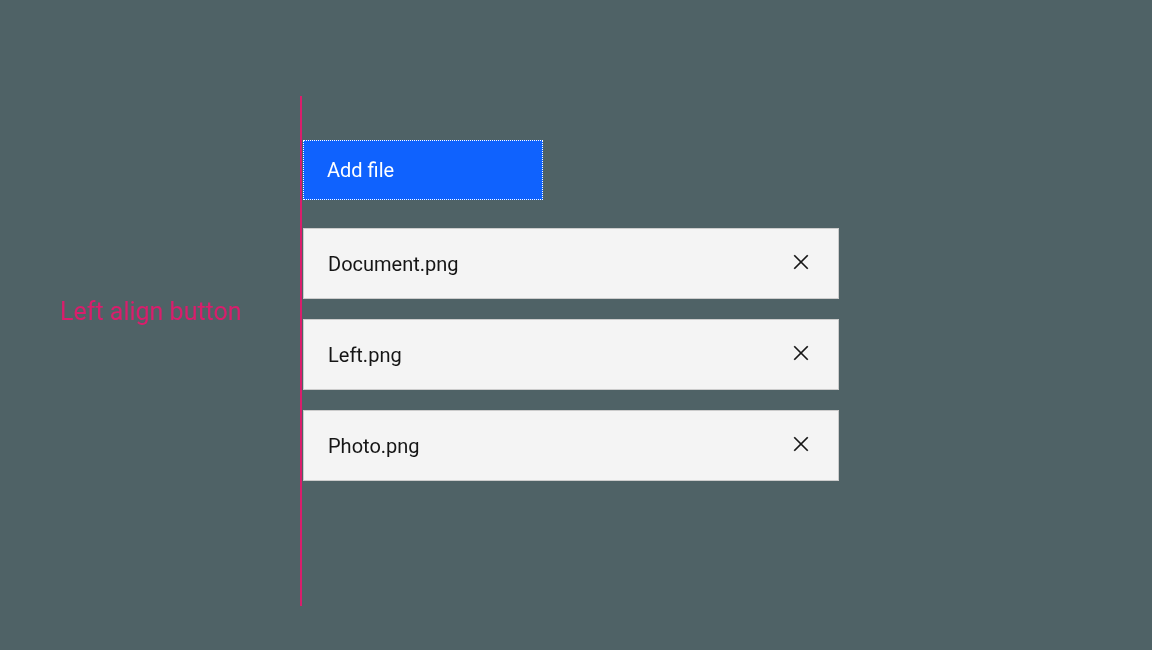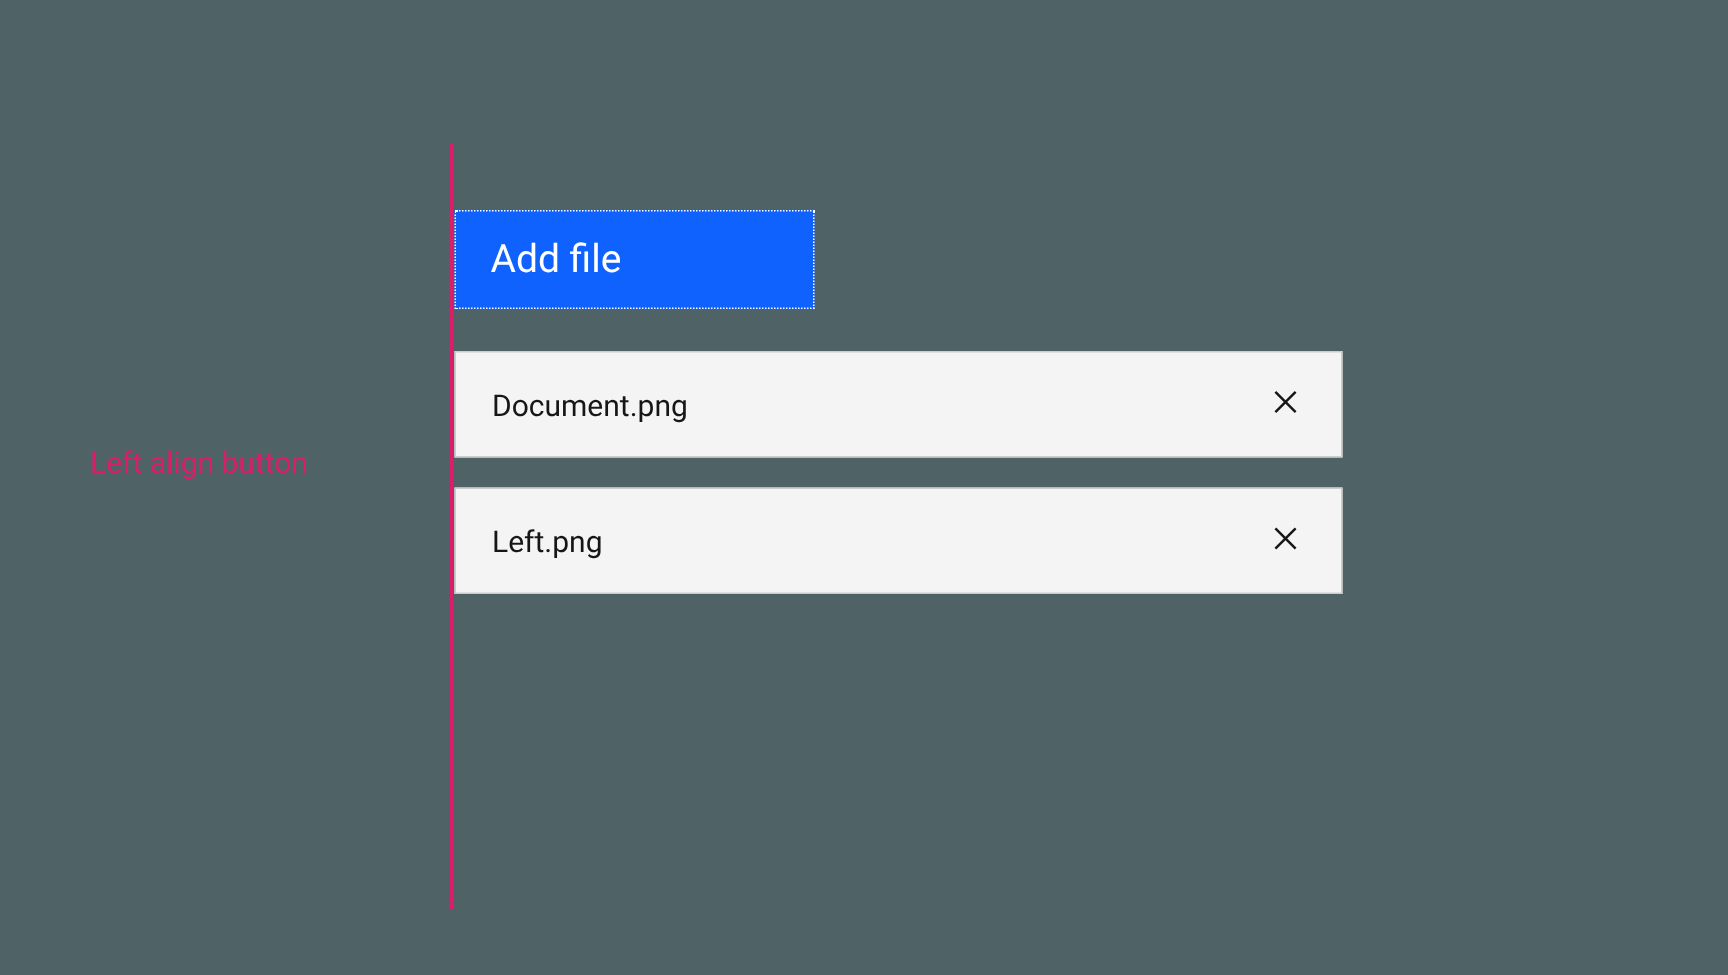--- a/index.html
+++ b/index.html
@@ -12,21 +12,21 @@
       height: 650px;
       background: #4f6266;
       font-family: -apple-system, BlinkMacSystemFont, "Segoe UI", Roboto, Helvetica, Arial, sans-serif;
       position: relative;
     }
     .annotation {
       position: absolute;
       left: 60px;
       top: 293px;
       color: #d91e6c;
-      font-size: 20px;
+      font-size: 25px;
       line-height: 1.5;
       font-weight: 400;
     }
     .guide-line {
       position: absolute;
       left: 300px;
       top: 96px;
       width: 2px;
       height: 510px;
       background: #d91e6c;
@@ -37,37 +37,37 @@
       top: 140px;
       width: 540px;
     }
     .add-file-btn {
       background: #0f62fe;
       color: #ffffff;
       border: none;
       padding: 18px 24px;
       width: 240px;
       text-align: left;
-      font-size: 26px;
+      font-size: 20px;
       font-weight: 400;
       cursor: pointer;
       outline: 1px dotted #ffffff;
       outline-offset: -1px;
       margin-bottom: 28px;
       font-family: inherit;
     }
     .file-item {
       background: #f4f4f4;
       border: 1px solid #cccccc;
       display: flex;
       align-items: center;
       justify-content: space-between;
       padding: 20px 24px;
       margin-bottom: 20px;
-      width: 592px;
+      width: 536px;
     }
     .file-name {
       font-size: 20px;
       color: #161616;
       font-weight: 400;
     }
     .close-btn {
       background: none;
       border: none;
       cursor: pointer;
@@ -110,13 +110,24 @@
     <button class="close-btn">
       <span>
         <svg viewBox="0 0 16 16" fill="none" stroke="#161616" stroke-width="1.5">
           <line x1="2" y1="2" x2="14" y2="14"></line>
           <line x1="14" y1="2" x2="2" y2="14"></line>
         </svg>
       </span>
     </button>
   </div>
 
+  <div class="file-item">
+    <span class="file-name">Photo.png</span>
+    <button class="close-btn">
+      <span>
+        <svg viewBox="0 0 16 16" fill="none" stroke="#161616" stroke-width="1.5">
+          <line x1="2" y1="2" x2="14" y2="14"></line>
+          <line x1="14" y1="2" x2="2" y2="14"></line>
+        </svg>
+      </span>
+    </button>
+  </div>
 </div>
 
 </body></html>

